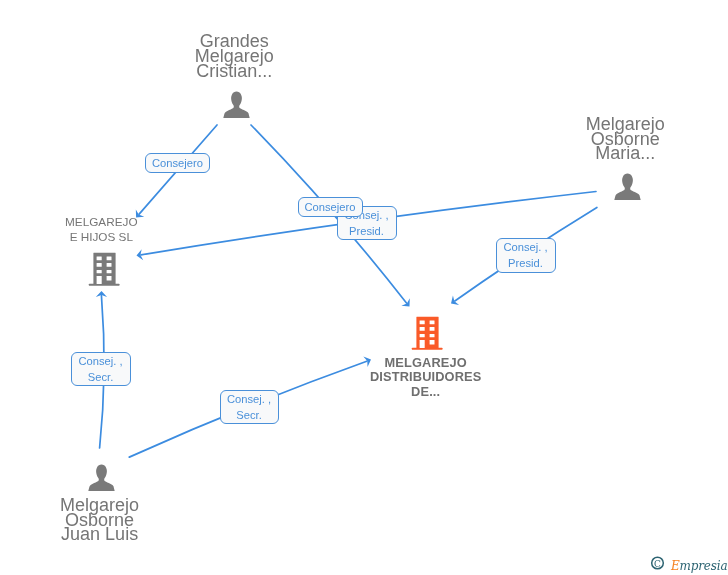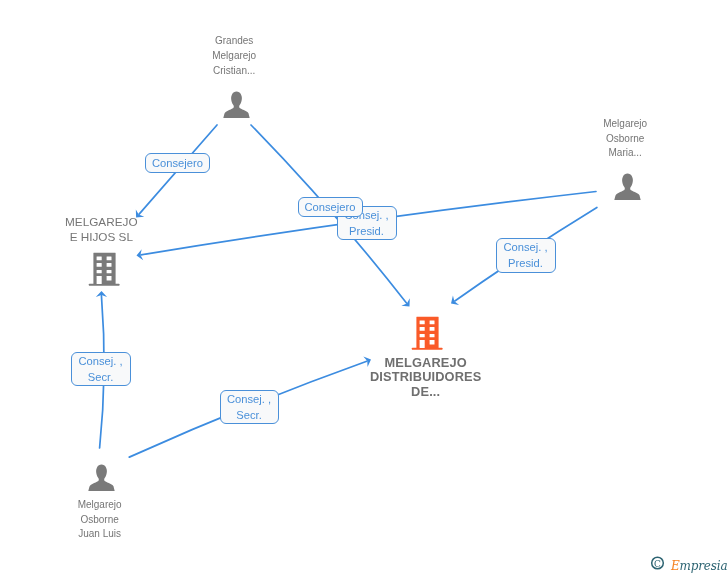--- a/index.html
+++ b/index.html
@@ -1,21 +1,21 @@
 <!DOCTYPE html>
 <html><head>
 <meta charset="utf-8">
 <title>Empresia corporate relationship network</title>
 <style>
   html,body{margin:0;padding:0;background:#ffffff;}
   body{width:728px;height:575px;font-family:"Liberation Sans",sans-serif;overflow:hidden;}
   #graph{position:relative;width:728px;height:575px;background:#ffffff;}
   svg#edges{position:absolute;left:0;top:0;width:728px;height:575px;display:block;}
   .node-icon{position:absolute;display:block;}
-  .node-caption{position:absolute;font-size:10px;line-height:14.7px;color:#757575;
+  .node-caption{position:absolute;font-size:18px;line-height:14.7px;color:#757575;
     text-align:center;white-space:pre-line;letter-spacing:0;}
   .node-caption.bold{font-weight:bold;color:#6f6f6f;font-size:12.8px;letter-spacing:0.15px;}
   .node-caption.company{font-size:11.75px;}
   .elabel{position:absolute;box-sizing:border-box;border:1.3px solid #4a90d9;
     border-radius:6px;background:#f8f9fa;color:#4a90d9;font-size:11.2px;
     text-align:center;white-space:pre-line;display:flex;align-items:center;
     justify-content:center;line-height:16.5px;}
   #footer{position:absolute;left:648px;top:552px;width:82px;height:23px;overflow:visible;}
   #footer svg{display:block;}
   #footer .wordmark{font-family:"DejaVu Serif",serif;font-style:italic;

